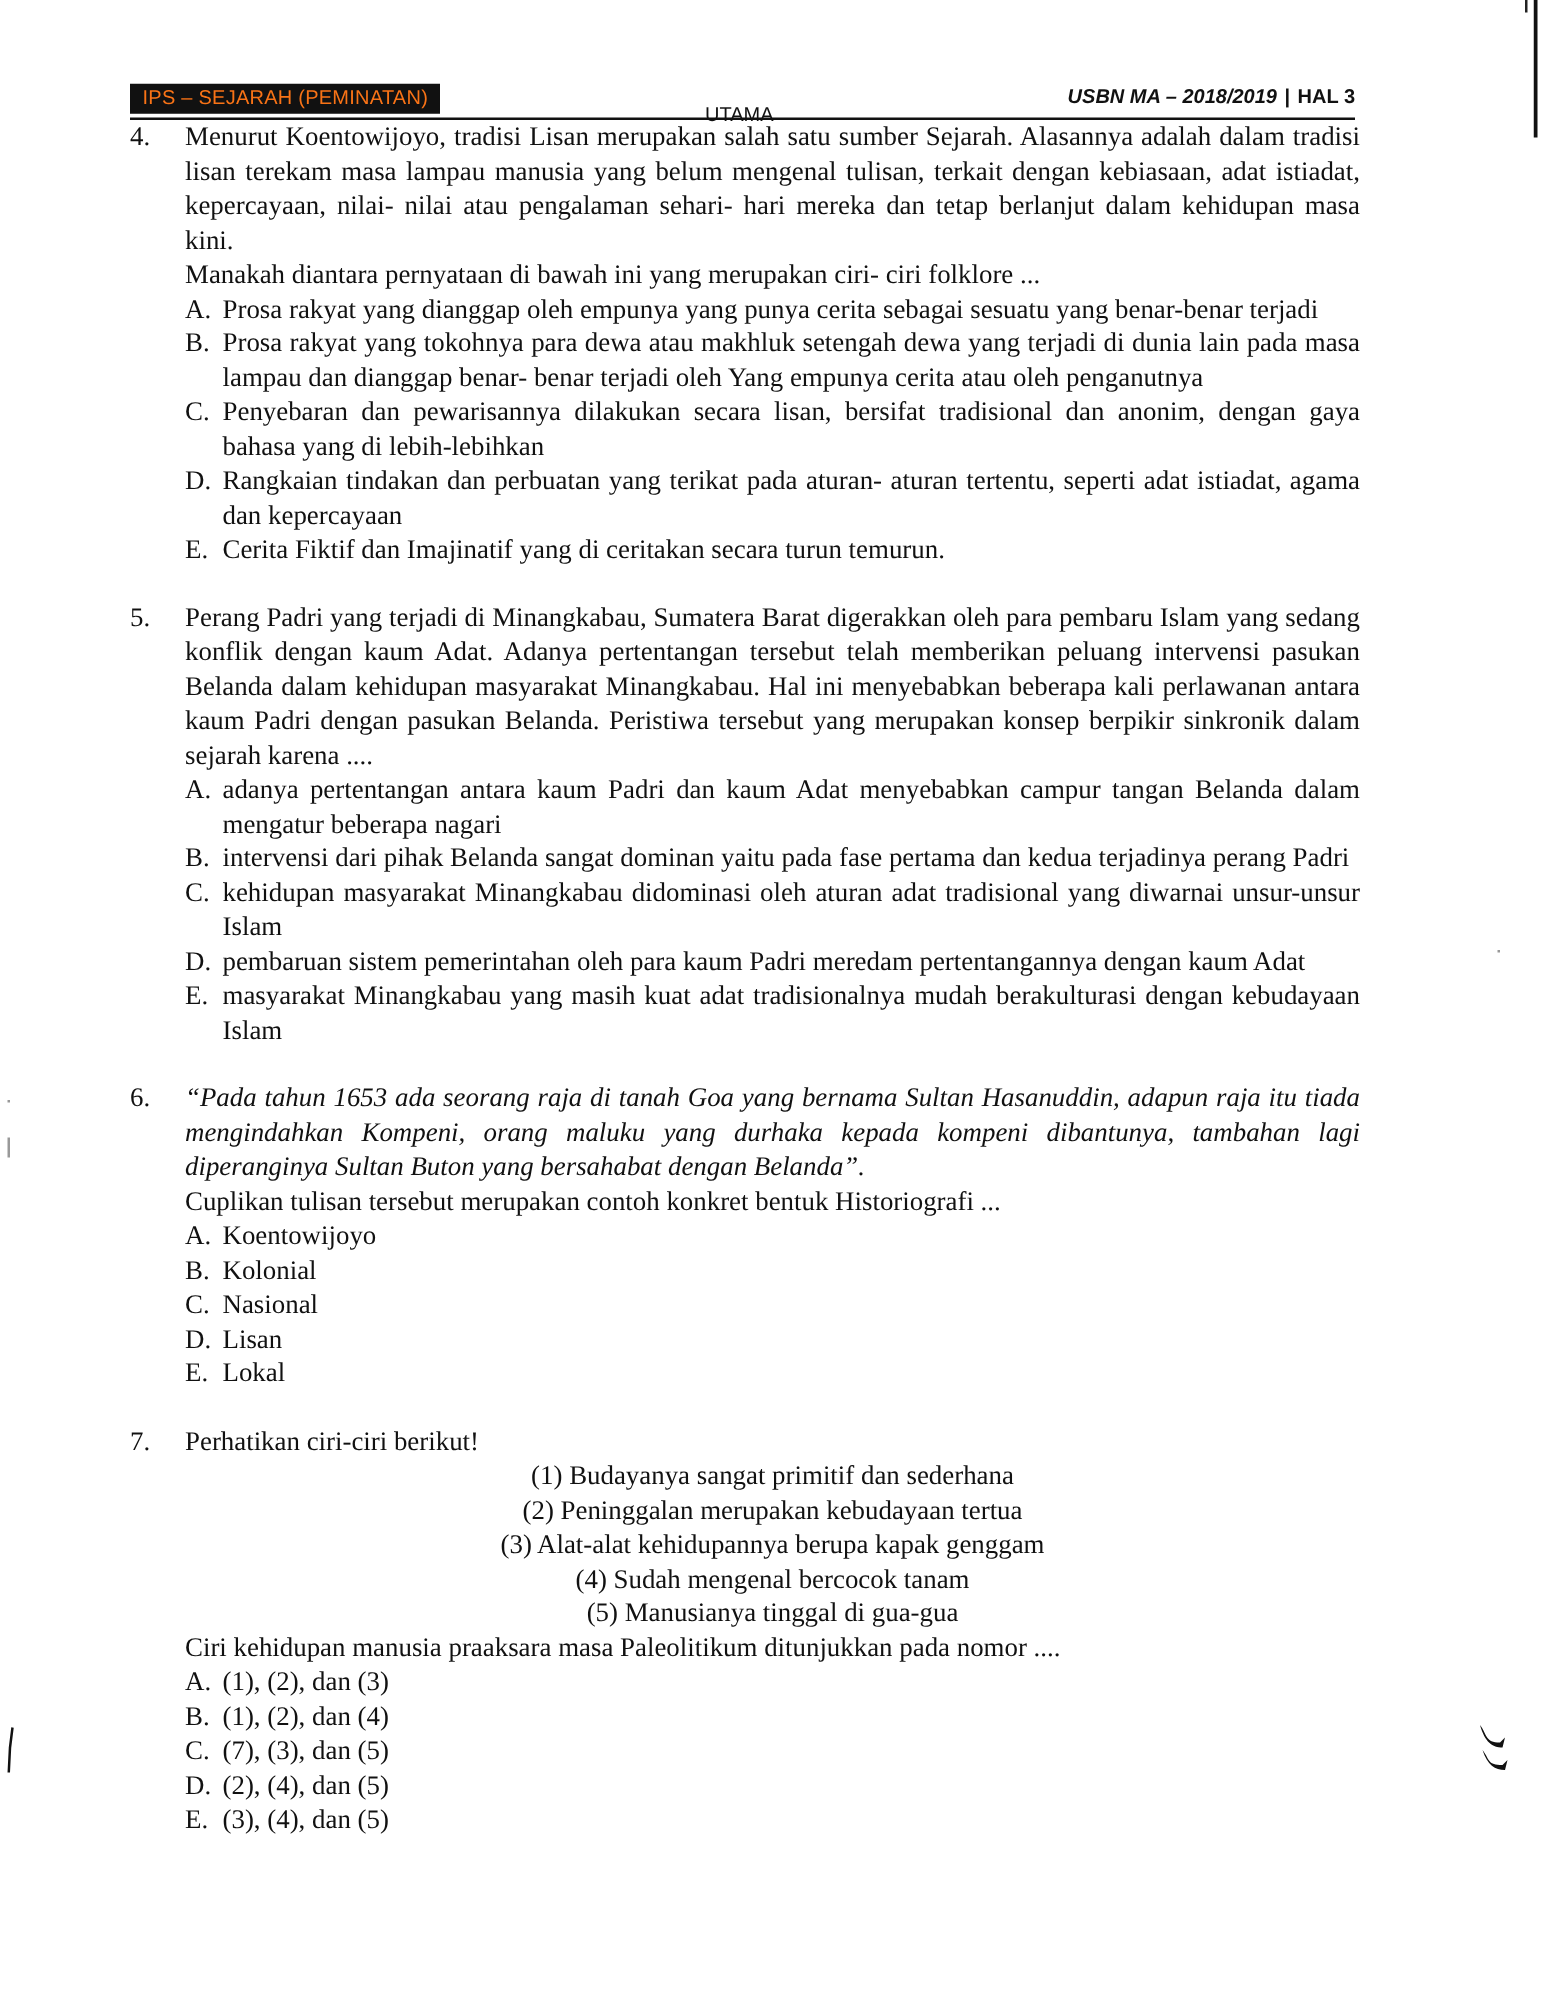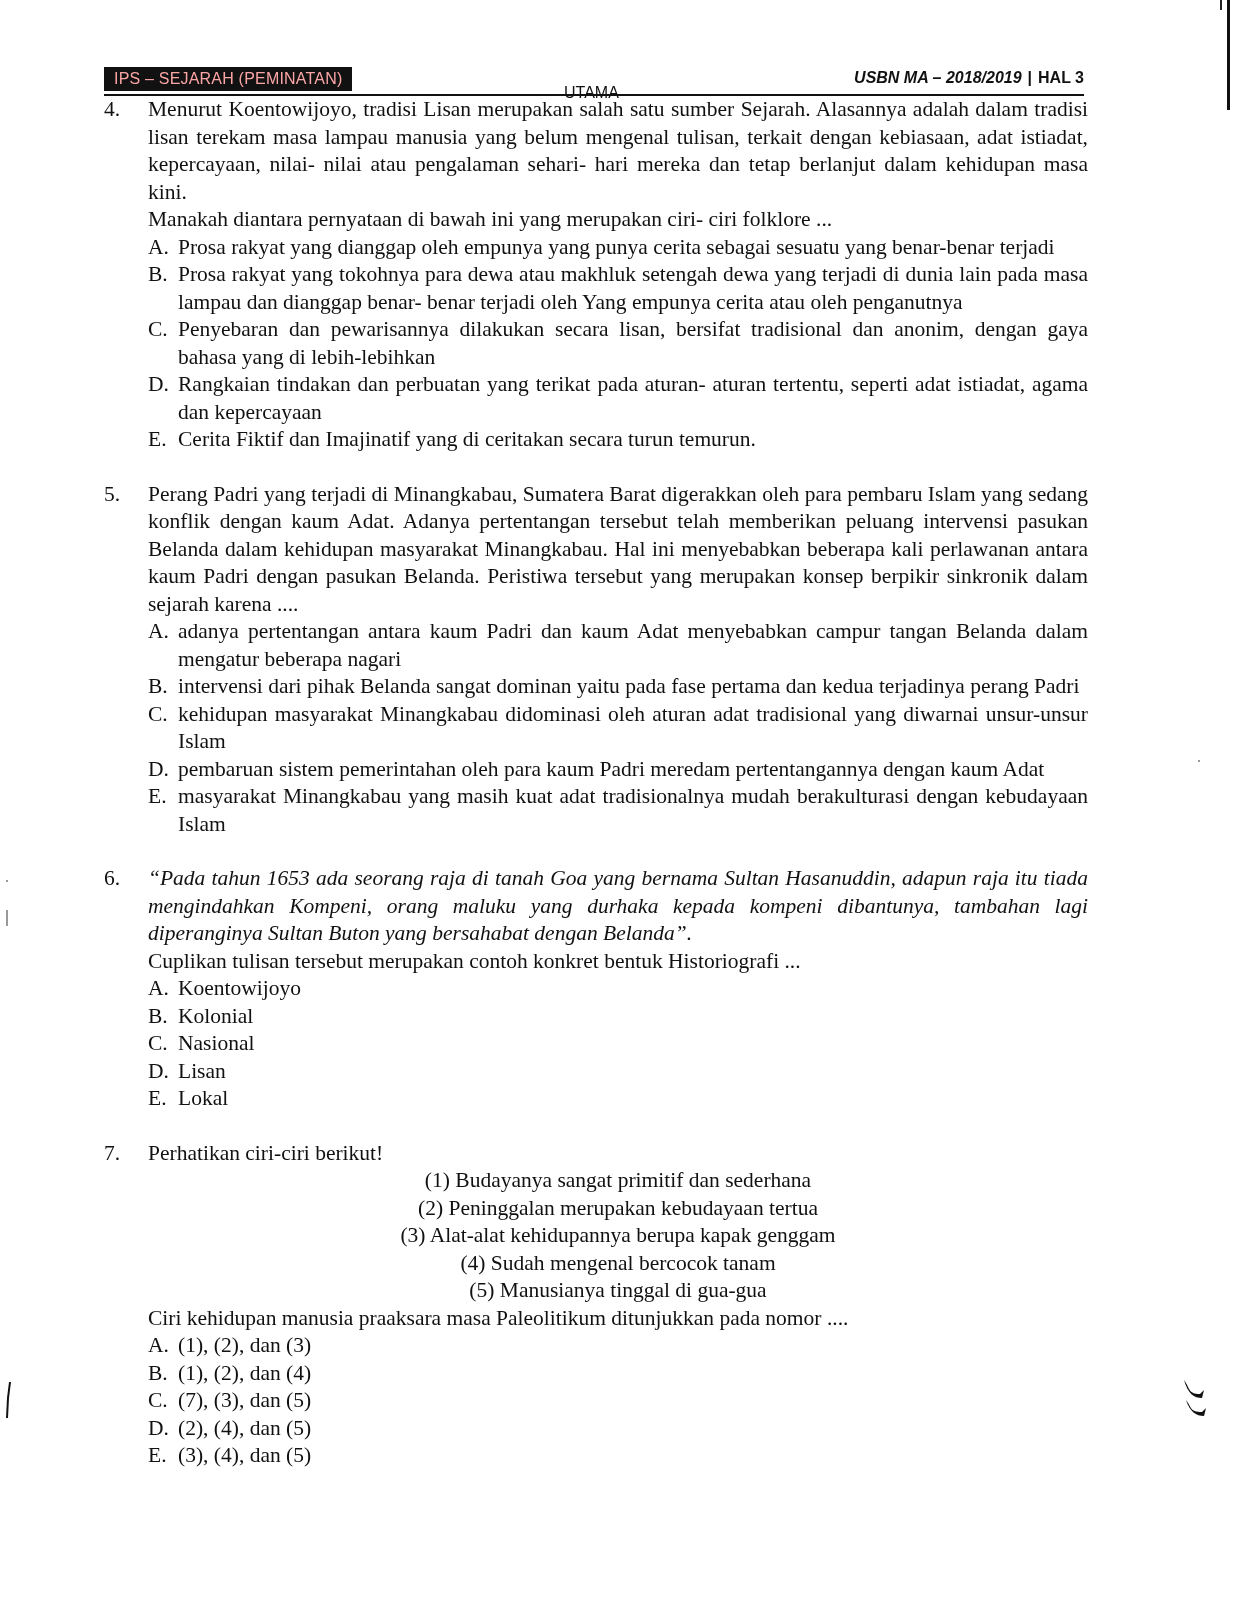--- a/index.html
+++ b/index.html
@@ -37,21 +37,21 @@
       top: 66px;
       width: 980px;
       height: 28px;
       border-bottom: 2px solid #111;
     }
     .header .subject {
       position: absolute;
       left: 0;
       top: 1px;
       background: #111;
-      color: #fca5a5;
+      color: #f97316;
       font-family: "Liberation Sans", "DejaVu Sans", sans-serif;
       font-size: 16px;
       padding: 3px 10px 3px 10px;
       letter-spacing: 0.2px;
       white-space: nowrap;
     }
     .header .type {
       position: absolute;
       left: 460px;
       top: 18px;

